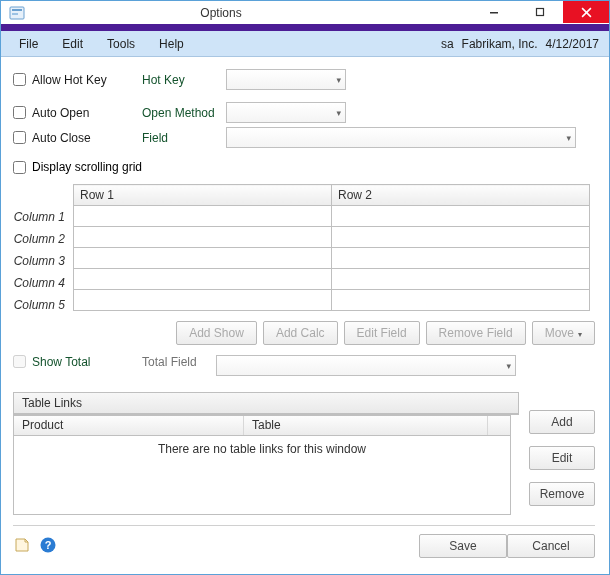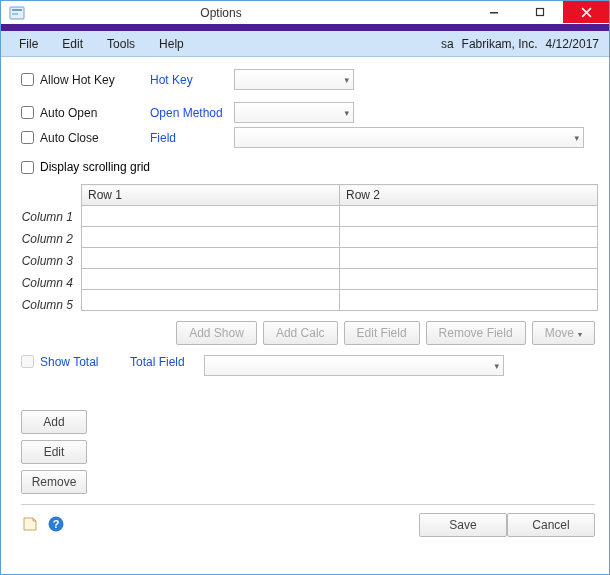--- a/index.html
+++ b/index.html
@@ -80,21 +80,21 @@
   .statusright {
     display: flex;
     align-items: center;
     gap: 8px;
     padding-right: 10px;
     color: #222;
   }
   
   .client {
     flex: 1;
-    padding: 12px 14px 10px 20px;
+    padding: 12px 14px 10px 12px;
     display: flex;
     flex-direction: column;
     background: #fff;
   }
   .row { display: flex; align-items: center; }
   .row + .row { margin-top: 4px; }
   input[type="checkbox"] {
     width: 13px; height: 13px;
     margin: 0 6px 0 0;
     vertical-align: middle;
@@ -176,21 +176,21 @@
   button.btn:disabled, button.btn.disabled {
     color: #aaa;
   }
   button.btn .arrow { font-size: 8px; margin-left: 4px; color: #666;}
   
   .showtotal-row {
     margin-top: 10px;
     display: flex;
     align-items: flex-start;
   }
-  .showtotal-row .lbl2 { color: #1d4ed8; width: 74px; }
+  .showtotal-row .lbl2 { color: #737373; margin-left: 20px; width: 74px; }
   
   .group {
     margin-top: 8px;
     border: 1px solid #bfbfbf;
   }
   .group-header {
     background: linear-gradient(#f7f7f7,#e9e9e9);
     border-bottom: 1px solid #bfbfbf;
     padding: 3px 8px;
     color: #333;
@@ -225,37 +225,37 @@
     height: 80px;
     display: flex;
     align-items: flex-start;
     justify-content: center;
     padding-top: 6px;
     color: #333;
   }
   .side-btns {
     display: flex;
     flex-direction: column;
-    gap: 6px;
+    gap: 12px;
     width: 66px;
   }
   .side-btns button.btn { width: 66px; padding: 0; }
   
   .footer {
     margin-top: 10px;
     border-top: 1px solid #d0d0d0;
     padding-top: 8px;
     display: flex;
     align-items: center;
   }
   .footer .left-icons { display: flex; gap: 8px; align-items: center;}
   .footer .spacer { flex: 1; }
   .footer button.btn { width: 88px; }
   .icon-svg { display: block; }
-  .muted { color: #1d4ed8; }
+  .muted { color: #14532d; }
 </style>
 </head>
 <body>
 
 <div class="window">
 
   <div class="titlebar">
     <span class="app-icon">
       <svg class="icon-svg" width="16" height="16" viewBox="0 0 16 16">
         <rect x="1" y="2" width="14" height="12" rx="1" fill="#e6f0fa" stroke="#6aa0d0"></rect>
@@ -393,20 +393,35 @@
       <input type="checkbox" disabled="" style="">
       <span class="muted" style="width:90px">Show Total</span>
       <span class="lbl2">Total Field</span>
       <div class="combo" style="width:300px">
         <span></span>
           <span class="arrow">▾</span>
       </div>
     </div>
 
     <div class="links-area">
+      <div class="links-table-wrap">
+        <div class="group">
+          <div class="group-header">Table Links</div>
+        </div>
+        <div class="links-table">
+          <div class="links-head">
+            <div class="col product">Product</div>
+            <div class="col table">Table</div>
+            <div class="col end"></div>
+          </div>
+          <div class="links-body">
+            <span>There are no table links for this window</span>
+          </div>
+        </div>
+      </div>
       <div class="side-btns" style="margin-top:26px">
         <button class="btn">Add</button>
         <button class="btn">Edit</button>
         <button class="btn">Remove</button>
       </div>
     </div>
 
     <div class="footer">
       <div class="left-icons">
         <span>

